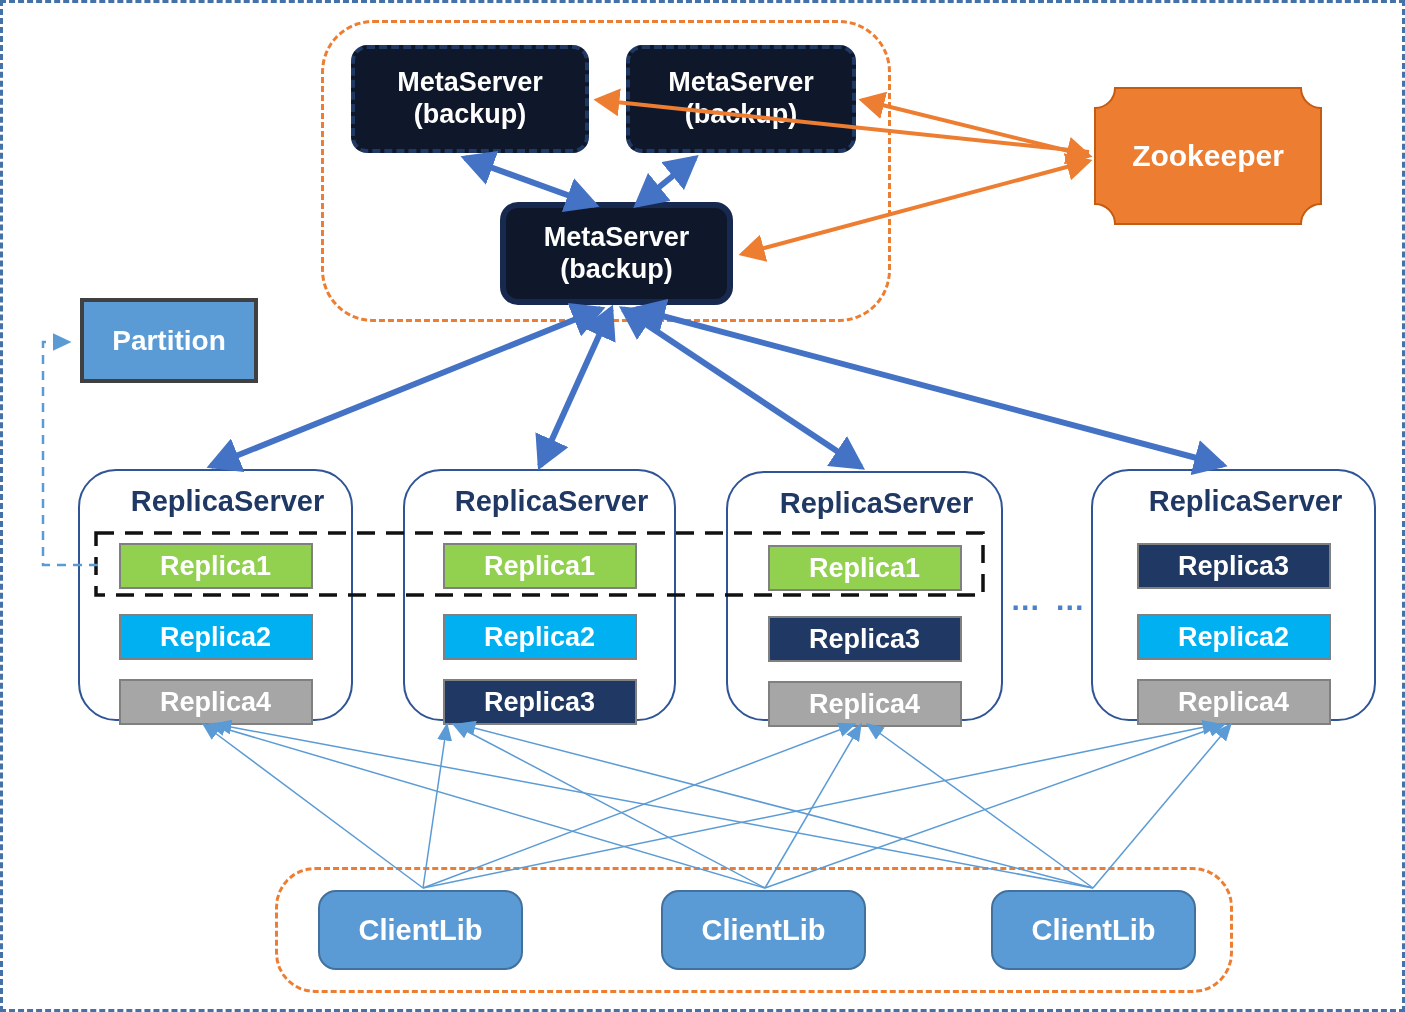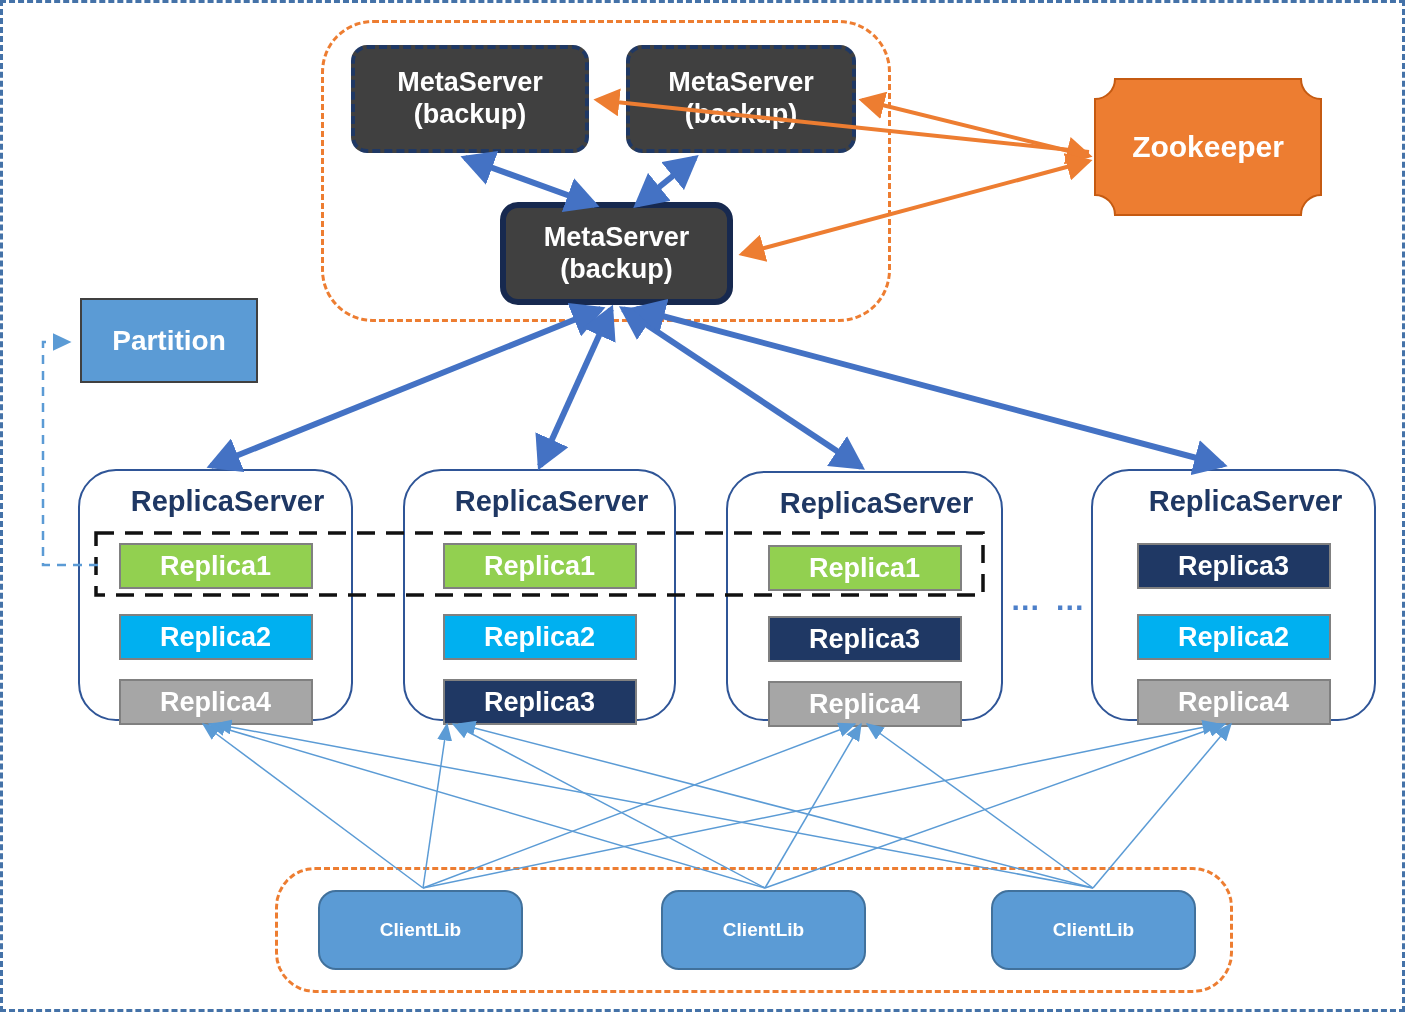--- a/index.html
+++ b/index.html
@@ -9,37 +9,37 @@
     font-family:"Liberation Sans",sans-serif;
   }
   .abs{position:absolute;box-sizing:border-box;}
   
   .orange-dash{border:3px dashed #ED7D31;background:transparent;}
   .meta-group{left:318px;top:17px;width:570px;height:302px;border-radius:52px;}
   .client-group{left:272px;top:864px;width:958px;height:126px;border-radius:40px;}
   
   .node{display:flex;flex-direction:column;align-items:center;justify-content:center;
         text-align:center;color:#fff;line-height:1.18;}
-  .meta-node{background:#404040;font-size:27px;font-weight:bold;}
+  .meta-node{background:#0f172a;font-size:27px;font-weight:bold;}
   .meta-backup{border:4px dashed #1F3864;border-radius:16px;width:238px;height:108px;}
   .meta-master{border:6px solid #17294F;border-radius:18px;width:233px;height:103px;}
-  .zookeeper{left:1090px;top:74px;width:230px;height:140px;}
+  .zookeeper{left:1090px;top:83px;width:230px;height:140px;}
   .zookeeper .zk-label{position:absolute;inset:0;display:flex;align-items:center;
         justify-content:center;color:#fff;font-size:30px;font-weight:bold;}
   .partition{left:77px;top:295px;width:178px;height:85px;background:#5B9BD5;
-        border:2px solid #404040;font-size:28px;font-weight:bold;}
+        border:4px solid #404040;font-size:28px;font-weight:bold;}
   .rs-box{background:#fff;border:2.5px solid #2F5597;border-radius:38px;}
   .rs-title{position:absolute;top:14px;left:0;right:0;text-align:center;
         color:#1F3864;font-size:29px;font-weight:bold;padding-left:24px;}
   .chip{position:absolute;left:50%;transform:translateX(-50%);width:190px;height:42px;
         border:2.5px solid #808080;color:#fff;font-size:27px;font-weight:bold;
         display:flex;align-items:center;justify-content:center;}
   .chip.r1{top:72px;} .chip.r2{top:143px;} .chip.r3{top:208px;}
   .client-node{width:205px;height:80px;background:#5B9BD5;border:2px solid #41719C;
-        border-radius:18px;font-size:19px;font-weight:bold;}
+        border-radius:18px;font-size:29px;font-weight:bold;}
   .ellipsis{left:1004px;top:574px;width:84px;height:46px;color:#4C7FC9;
         font-size:30px;font-weight:bold;letter-spacing:3px;display:flex;
         align-items:center;justify-content:center;}
   
   svg.arrows{position:absolute;left:0;top:0;width:1405px;height:1012px;
         pointer-events:none;z-index:20;}
   .bt{stroke:#4472C4;stroke-width:6;fill:none;}
   .ol{stroke:#ED7D31;stroke-width:4;fill:none;}
   .cl{stroke:#5B9BD5;stroke-width:1.5;fill:none;}
   .pd{stroke:#5B9BD5;stroke-width:2.5;fill:none;stroke-dasharray:9 7;}

